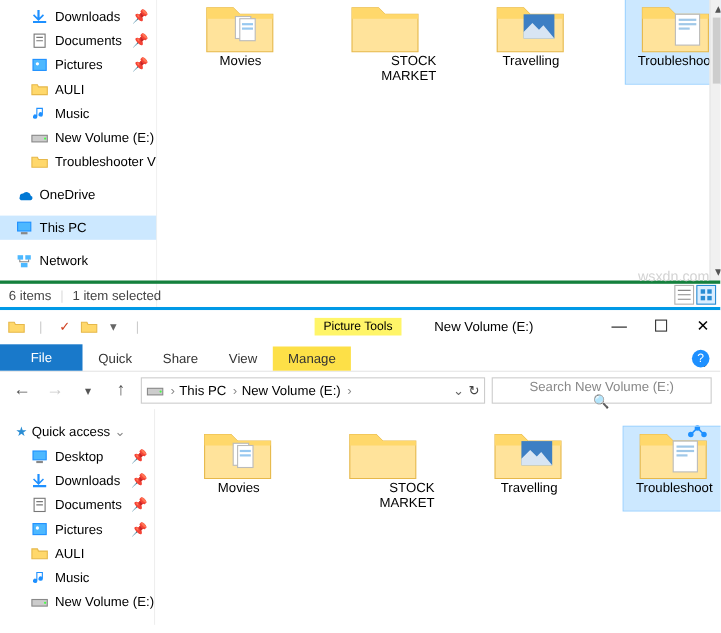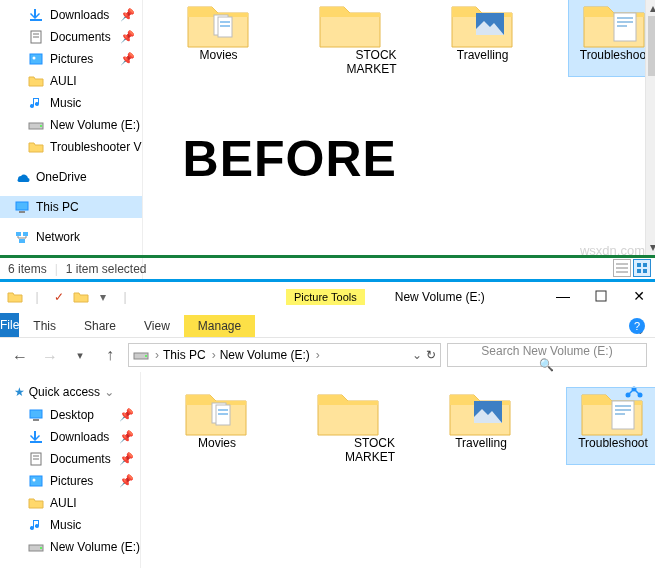--- a/index.html
+++ b/index.html
@@ -31,21 +31,21 @@
   .bottom-half{ width:100%; height:290px; }
   .titlebar{ height:30px; background:#fff; display:flex; align-items:center; padding:0 4px; position:relative;}
   .qat{ display:flex; align-items:center; gap:0;}
   .qat-item{ width:22px; height:26px; display:flex; align-items:center; justify-content:center;}
   .pictools{ background:#fff568; padding:2px 8px; font-size:11px; margin-left:150px;}
   .title-text{ margin-left:30px; font-size:12px;}
   .win-btns{ position:absolute; right:6px; top:4px; display:flex; gap:18px;}
   .win-btn{ width:20px; height:20px; display:flex; align-items:center; justify-content:center; font-size:14px;}
   .ribbon-tabs{ height:26px; display:flex; align-items:flex-end; border-bottom:1px solid #e5e5e5; }
   .tab{ padding:4px 14px; font-size:12px; color:#333; }
-  .tab.file{ background:#1979ca; color:#fff; padding:5px 0;}
+  .tab.file{ background:#1979ca; color:#fff; padding:5px 28px;}
   .tab.manage{ background:#fde047; }
   .ribbon-expand{ position:absolute; right:10px; font-size:11px;}
   .ribbon-row{ position:relative; }
   .help-icon{ position:absolute; right:10px; top:6px; width:16px;height:16px; border-radius:50%; background:#1e90ff; color:#fff; font-size:11px; display:flex; align-items:center; justify-content:center;}
   .address-row{ height:34px; display:flex; align-items:center; padding:4px 8px; gap:6px; }
   .nav-arrow{ width:24px; height:24px; display:flex; align-items:center; justify-content:center; color:#555; font-size:16px;}
   .nav-arrow.disabled{ color:#ccc;}
   .addr-bar{ flex:1; height:24px; border:1px solid #ccc; display:flex; align-items:center; padding:0 4px; gap:4px; background:#fff;}
   .addr-part{ display:flex; align-items:center;}
   .addr-dd{ color:#888; margin-left:2px;}
@@ -201,21 +201,20 @@
               <path d="M4 10h24l6 6h30v4H4z" fill="#ffd86b"></path>
               <rect x="34" y="16" width="22" height="28" fill="#fff" stroke="#bbb"></rect>
               <rect x="37" y="20" width="16" height="2" fill="#a0c8e8"></rect>
               <rect x="37" y="24" width="16" height="2" fill="#a0c8e8"></rect>
               <rect x="37" y="28" width="10" height="2" fill="#a0c8e8"></rect>
             </svg>
           </div>
           <div class="folder-label">Troubleshoot</div>
         </div>
       </div>
-    <div class="before-text">BEFORE</div>
     <div class="scrollbar">
       <div class="scroll-up">▴</div>
       <div class="scroll-thumb"></div>
       <div class="scroll-down" style="position:absolute;bottom:0;width:100%">▾</div>
     </div>
   </div>
 
   <div class="statusbar-full">
     <span class="text">6 items</span>
     <span class="sep">|</span>
@@ -269,21 +268,21 @@
             <rect x="1" y="1" width="10" height="10" fill="none" stroke="#333"></rect>
           </svg>
         </div>
       <div class="win-btn">✕</div>
     </div>
   </div>
 
   <div class="ribbon-row">
     <div class="ribbon-tabs">
       <div class="tab file">File</div>
-      <div class="tab">This</div>
+      <div class="tab">Quick</div>
       <div class="tab">Share</div>
       <div class="tab">View</div>
       <div class="tab manage">Manage</div>
       <span class="ribbon-expand" style="color:#555">⌄</span>
     </div>
     <div class="help-icon">?</div>
   </div>
 
   <div class="address-row">
     <div class="nav-arrow">←</div>

